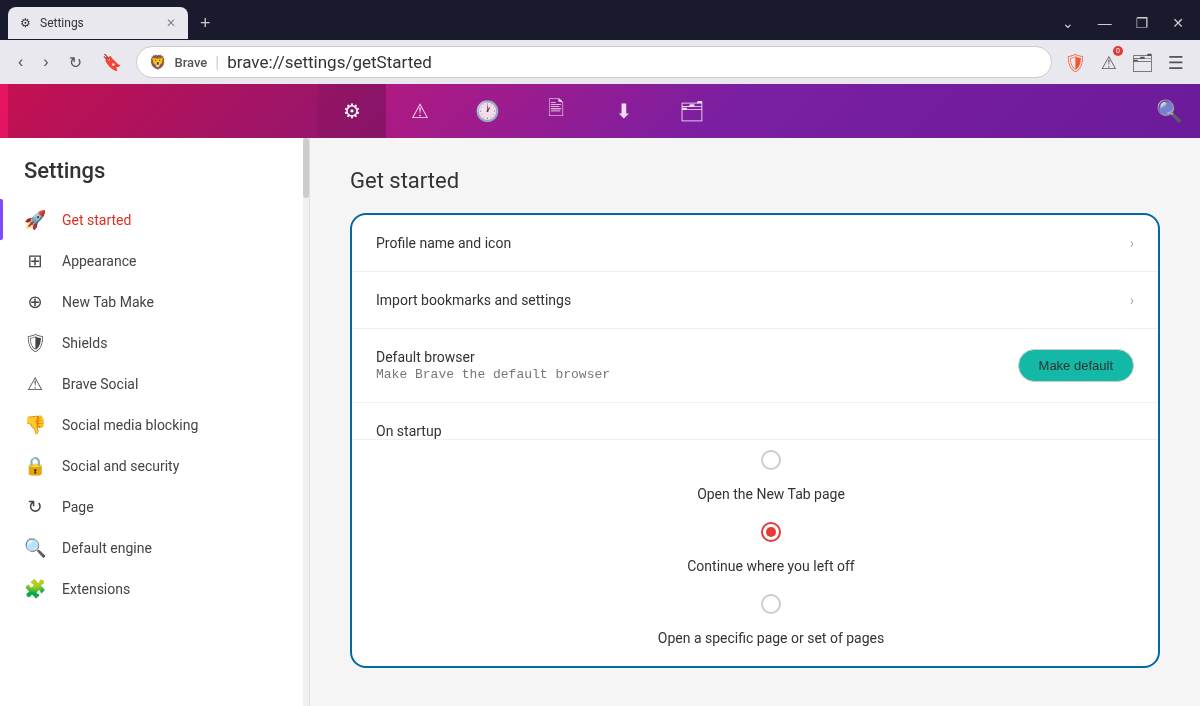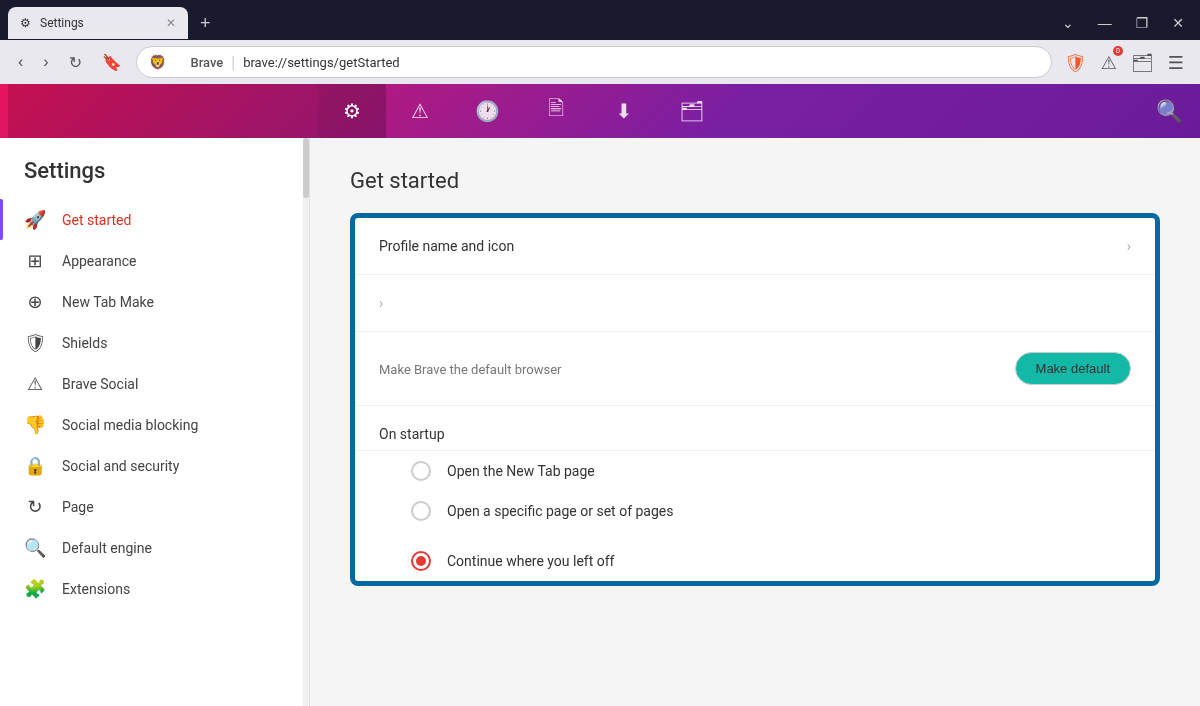--- a/index.html
+++ b/index.html
@@ -13,22 +13,22 @@
     .tab-favicon { width: 14px; height: 14px; }
     .tab-close { margin-left: auto; cursor: pointer; color: #888; font-size: 12px; }
     .tab-add { background: none; border: none; color: #ccc; font-size: 18px; cursor: pointer; padding: 2px 8px; }
     .tab-bar-end { margin-left: auto; display: flex; gap: 8px; align-items: center; }
     .win-btn { background: none; border: none; color: #ccc; cursor: pointer; font-size: 14px; padding: 2px 8px; }
 
     .nav-bar { display: flex; align-items: center; gap: 8px; padding: 4px 12px; background: #e8e8ee; height: 44px; }
     .nav-btn { background: none; border: none; cursor: pointer; color: #555; font-size: 16px; padding: 4px 6px; border-radius: 4px; }
     .address-bar { flex: 1; display: flex; align-items: center; background: white; border: 1px solid #ccc; border-radius: 20px; padding: 4px 12px; gap: 8px; height: 32px; }
     .brave-lion { color: #fb542b; font-size: 14px; }
-    .site-text { font-size: 13px; color: #555; font-weight: 500; margin-left: 16px; }
-    .url-text { font-size: 13px; color: #333; flex: 1; }
+    .site-text { font-size: 13px; color: #555; font-weight: 500; }
+    .url-text { font-size: 17px; color: #333; flex: 1; }
     .address-divider { color: #ccc; }
     .nav-icons { display: flex; gap: 6px; align-items: center; }
     .nav-icon { cursor: pointer; font-size: 18px; padding: 4px; color: #555; }
     .brave-shield-nav { color: #fb542b; font-size: 18px; }
     .rewards-icon { position: relative; display: inline-flex; }
     .rewards-badge { position: absolute; top: -2px; right: -2px; background: #e53935; color: white; border-radius: 50%; width: 10px; height: 10px; font-size: 7px; display: flex; align-items: center; justify-content: center; }
 
     
     .toolbar { display: flex; align-items: center; background: linear-gradient(135deg, #e8145e 0%, #7b1fa2 60%, #6a1b9a 100%); height: 54px; padding: 0 8px; }
     .toolbar-left { width: 310px; background: rgba(0,0,0,0.15); display: flex; justify-content: center; align-items: center; height: 100%; }
@@ -47,29 +47,29 @@
     .sidebar-item.active { color: #d93025; }
     .sidebar-item.active::before { content: ''; position: absolute; left: 0; top: 0; bottom: 0; width: 3px; background: #7c4dff; border-radius: 0 2px 2px 0; }
     .sidebar-icon { font-size: 18px; width: 22px; text-align: center; flex-shrink: 0; }
     .sidebar-item.active .sidebar-icon { color: #d93025; }
     .scrollbar-track { position: absolute; right: 0; top: 0; bottom: 0; width: 6px; background: #f0f0f0; }
     .scrollbar-thumb { position: absolute; top: 0; width: 6px; height: 60px; background: #ccc; border-radius: 3px; }
 
     
     .content { flex: 1; padding: 30px 40px; overflow-y: auto; background: #f5f5f5; }
     .page-title { font-size: 22px; font-weight: 400; color: #333; margin-bottom: 20px; }
-    .settings-card { background: white; border-radius: 8px; border: 5px solid #0369a1; overflow: hidden; }
+    .settings-card { background: white; border-radius: 16px; border: 2px solid #0369a1; overflow: hidden; }
     .settings-row { display: flex; align-items: center; padding: 20px 24px; border-bottom: 1px solid #f0f0f0; cursor: pointer; }
     .settings-row:last-child { border-bottom: none; }
     .settings-row-text { flex: 1; }
     .settings-row-label { font-size: 14px; color: #333; }
-    .settings-row-sub { font-size: 13px; color: #777; margin-top: 2px; }
+    .settings-row-sub { font-size: 13px; color: #777; margin-top: 2px; font-family: Liberation Mono, monospace; }
     .settings-row-arrow { color: #aaa; font-size: 14px; }
     .settings-row-btn { background: #14b8a6; border: 1px solid #ccc; border-radius: 20px; padding: 8px 20px; font-size: 13px; color: #333; cursor: pointer; }
-    .radio-row { display: flex; align-items: center; gap: 16px; padding: 10px 24px 10px 56px; }
+    .radio-row { display: flex; align-items: center; gap: 16px; padding: 10px 24px 10px 56px; flex-direction: column; }
     .radio-input { width: 20px; height: 20px; border-radius: 50%; border: 2px solid #ccc; display: flex; align-items: center; justify-content: center; cursor: pointer; flex-shrink: 0; }
     .radio-input.checked { border-color: #e53935; }
     .radio-inner { width: 10px; height: 10px; border-radius: 50%; background: #e53935; }
     .radio-label { font-size: 14px; color: #333; }
   </style>
 </head>
 <body>
 
 <div class="browser-chrome">
   <div class="tab-bar">
@@ -180,47 +180,51 @@
     <div class="settings-card">
 
       <div class="settings-row">
         <div class="settings-row-text">
           <div class="settings-row-label">Profile name and icon</div>
         </div>
         <span class="settings-row-arrow">›</span>
       </div>
 
       <div class="settings-row">
+        <div class="settings-row-text">
+          <div class="settings-row-label">Import bookmarks and settings</div>
+        </div>
         <span class="settings-row-arrow">›</span>
       </div>
 
       <div class="settings-row">
         <div class="settings-row-text">
+          <div class="settings-row-label">Default browser</div>
           <div class="settings-row-sub">Make Brave the default browser</div>
         </div>
         <button class="settings-row-btn">Make default</button>
       </div>
 
-      <div class="settings-row" style="cursor:default; padding-bottom:8px;">
+      <div class="settings-row" style="cursor:default; padding-bottom:0;">
         <div class="settings-row-text">
           <div class="settings-row-label">On startup</div>
         </div>
       </div>
 
       <div class="radio-row">
         <div class="radio-input"></div>
         <span class="radio-label">Open the New Tab page</span>
       </div>
 
+      <div class="radio-row">
+        <div class="radio-input checked">
+          <div class="radio-inner"></div>
+        </div>
+        <span class="radio-label">Continue where you left off</span>
+      </div>
+
       <div class="radio-row" style="padding-bottom:20px;">
         <div class="radio-input"></div>
         <span class="radio-label">Open a specific page or set of pages</span>
       </div>
-
-      <div class="radio-row">
-        <div class="radio-input checked">
-          <div class="radio-inner"></div>
-        </div>
-        <span class="radio-label">Continue where you left off</span>
-      </div>
     </div>
   </div>
 </div>
 
 </body></html>

